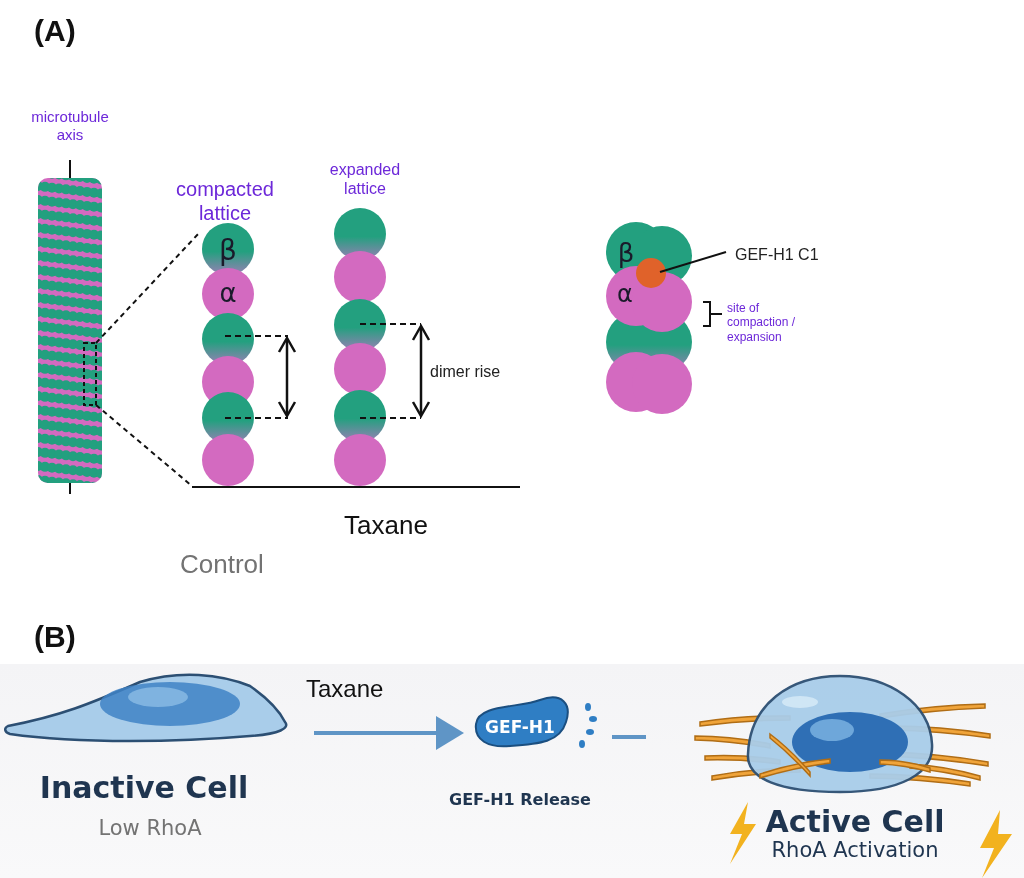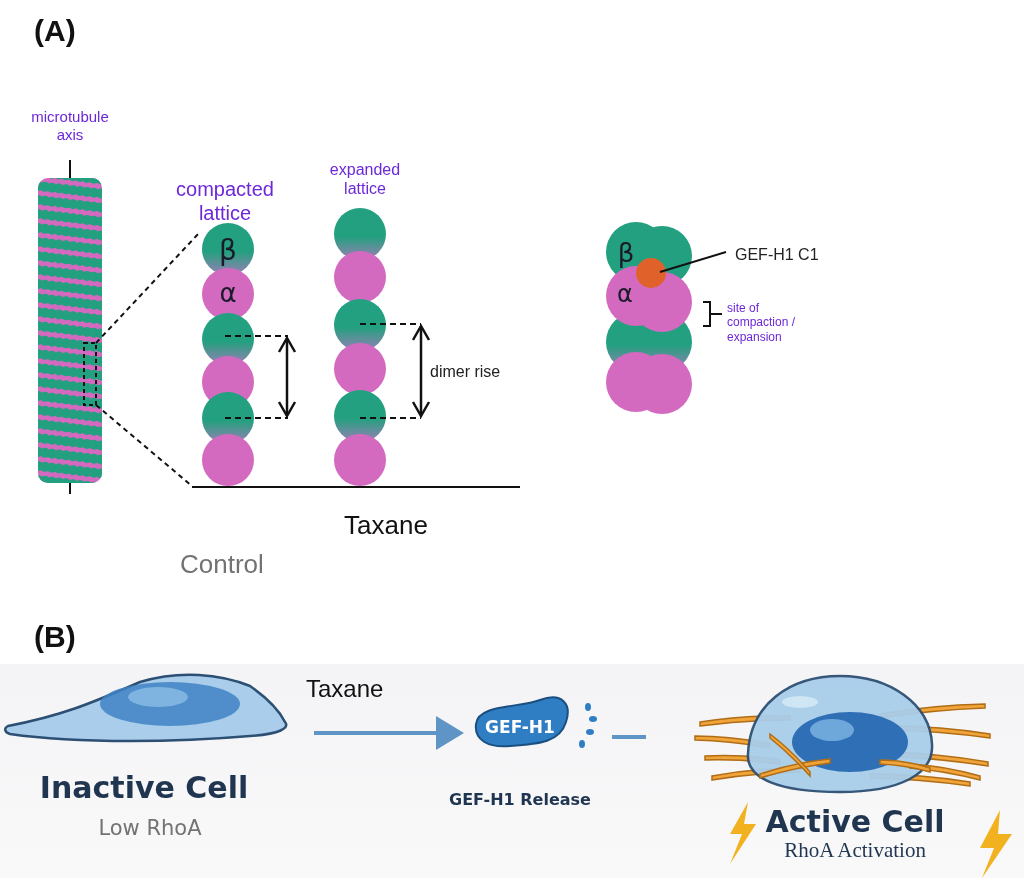--- a/index.html
+++ b/index.html
@@ -414,13 +414,13 @@
 </svg>
 
 <div class="abs lbl" style="left:306px;top:675px;font-size:24px;color:#111;">Taxane</div>
 
 <div class="abs bname" style="left:24px;top:770px;width:240px;font-size:30px;">Inactive Cell</div>
 <div class="abs bsub" style="left:30px;top:816px;width:240px;font-size:21px;">Low RhoA</div>
 
 <div class="abs bname" style="left:430px;top:790px;width:180px;font-size:16px;font-weight:bold;">GEF-H1 Release</div>
 
 <div class="abs bname" style="left:740px;top:792px;width:230px;font-size:30px;margin-top:12px;">Active Cell</div>
-<div class="abs bname" style="left:740px;top:838px;width:230px;font-size:21px;font-weight:normal;color:#1f3550;font-family:Liberation Serif, serif;">RhoA Activation</div>
+<div class="abs bname" style="left:740px;top:838px;width:230px;font-size:21px;font-weight:normal;color:#1f3550;">RhoA Activation</div>
 
 </body></html>

